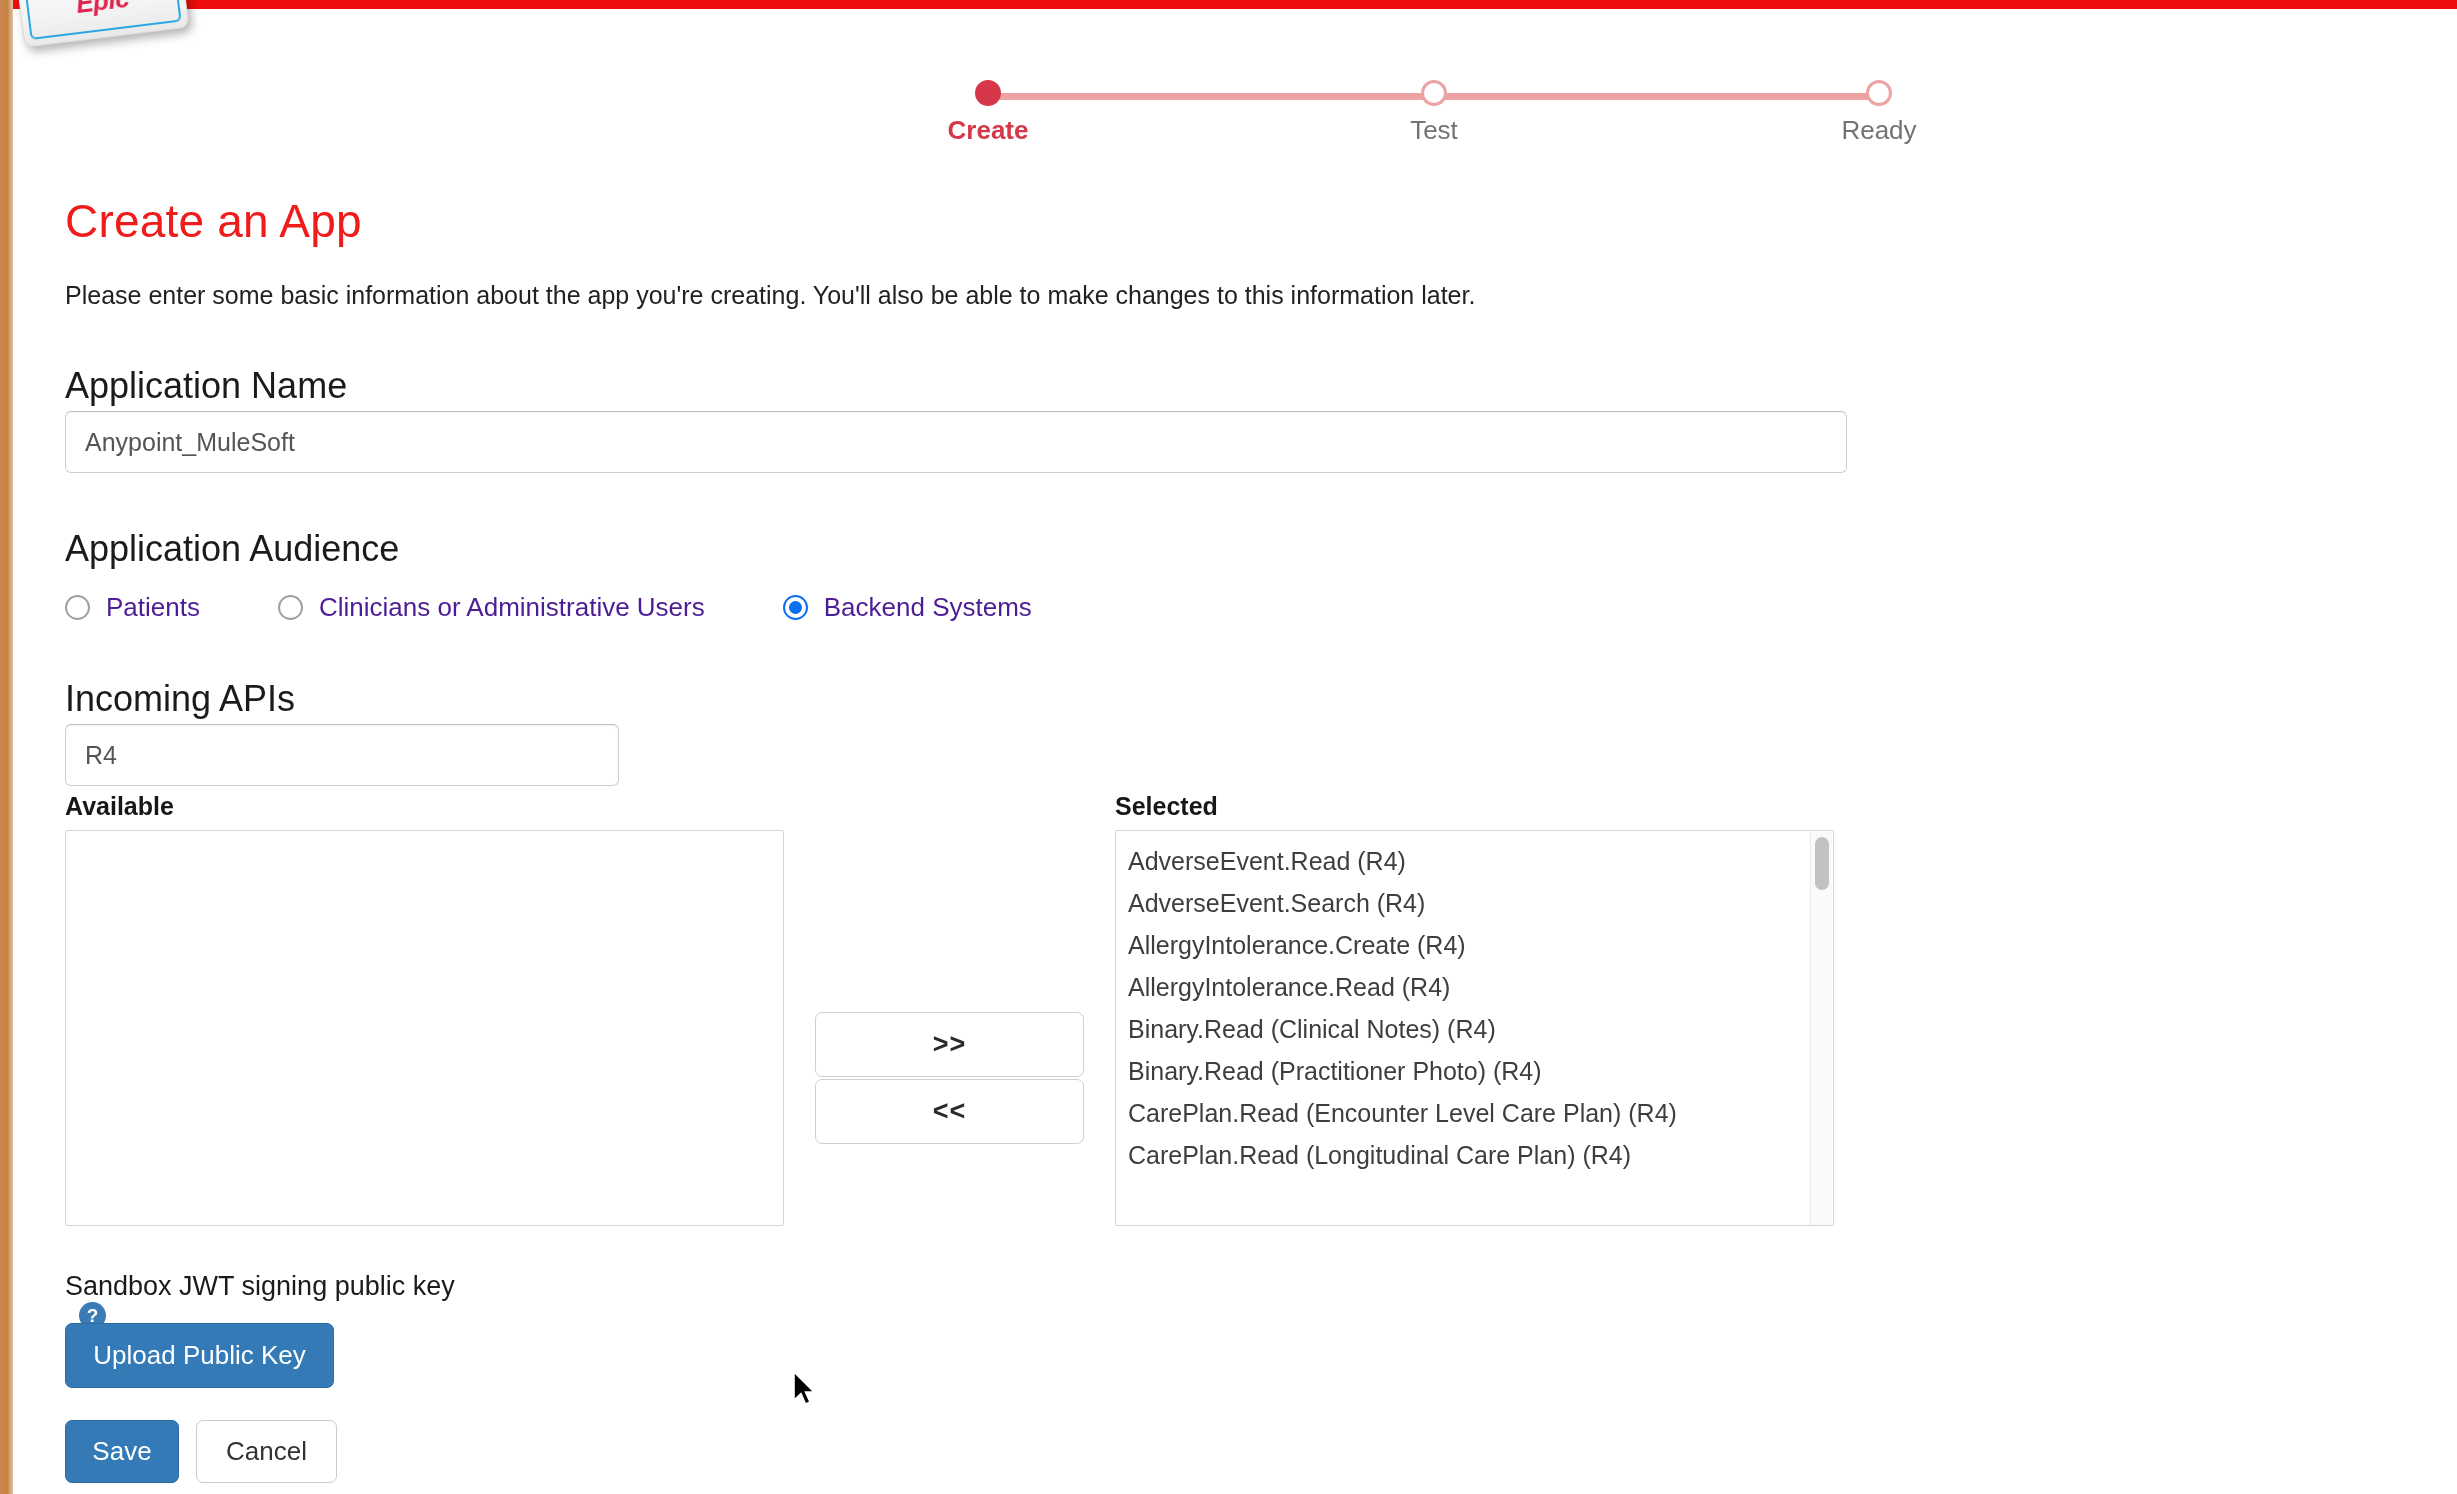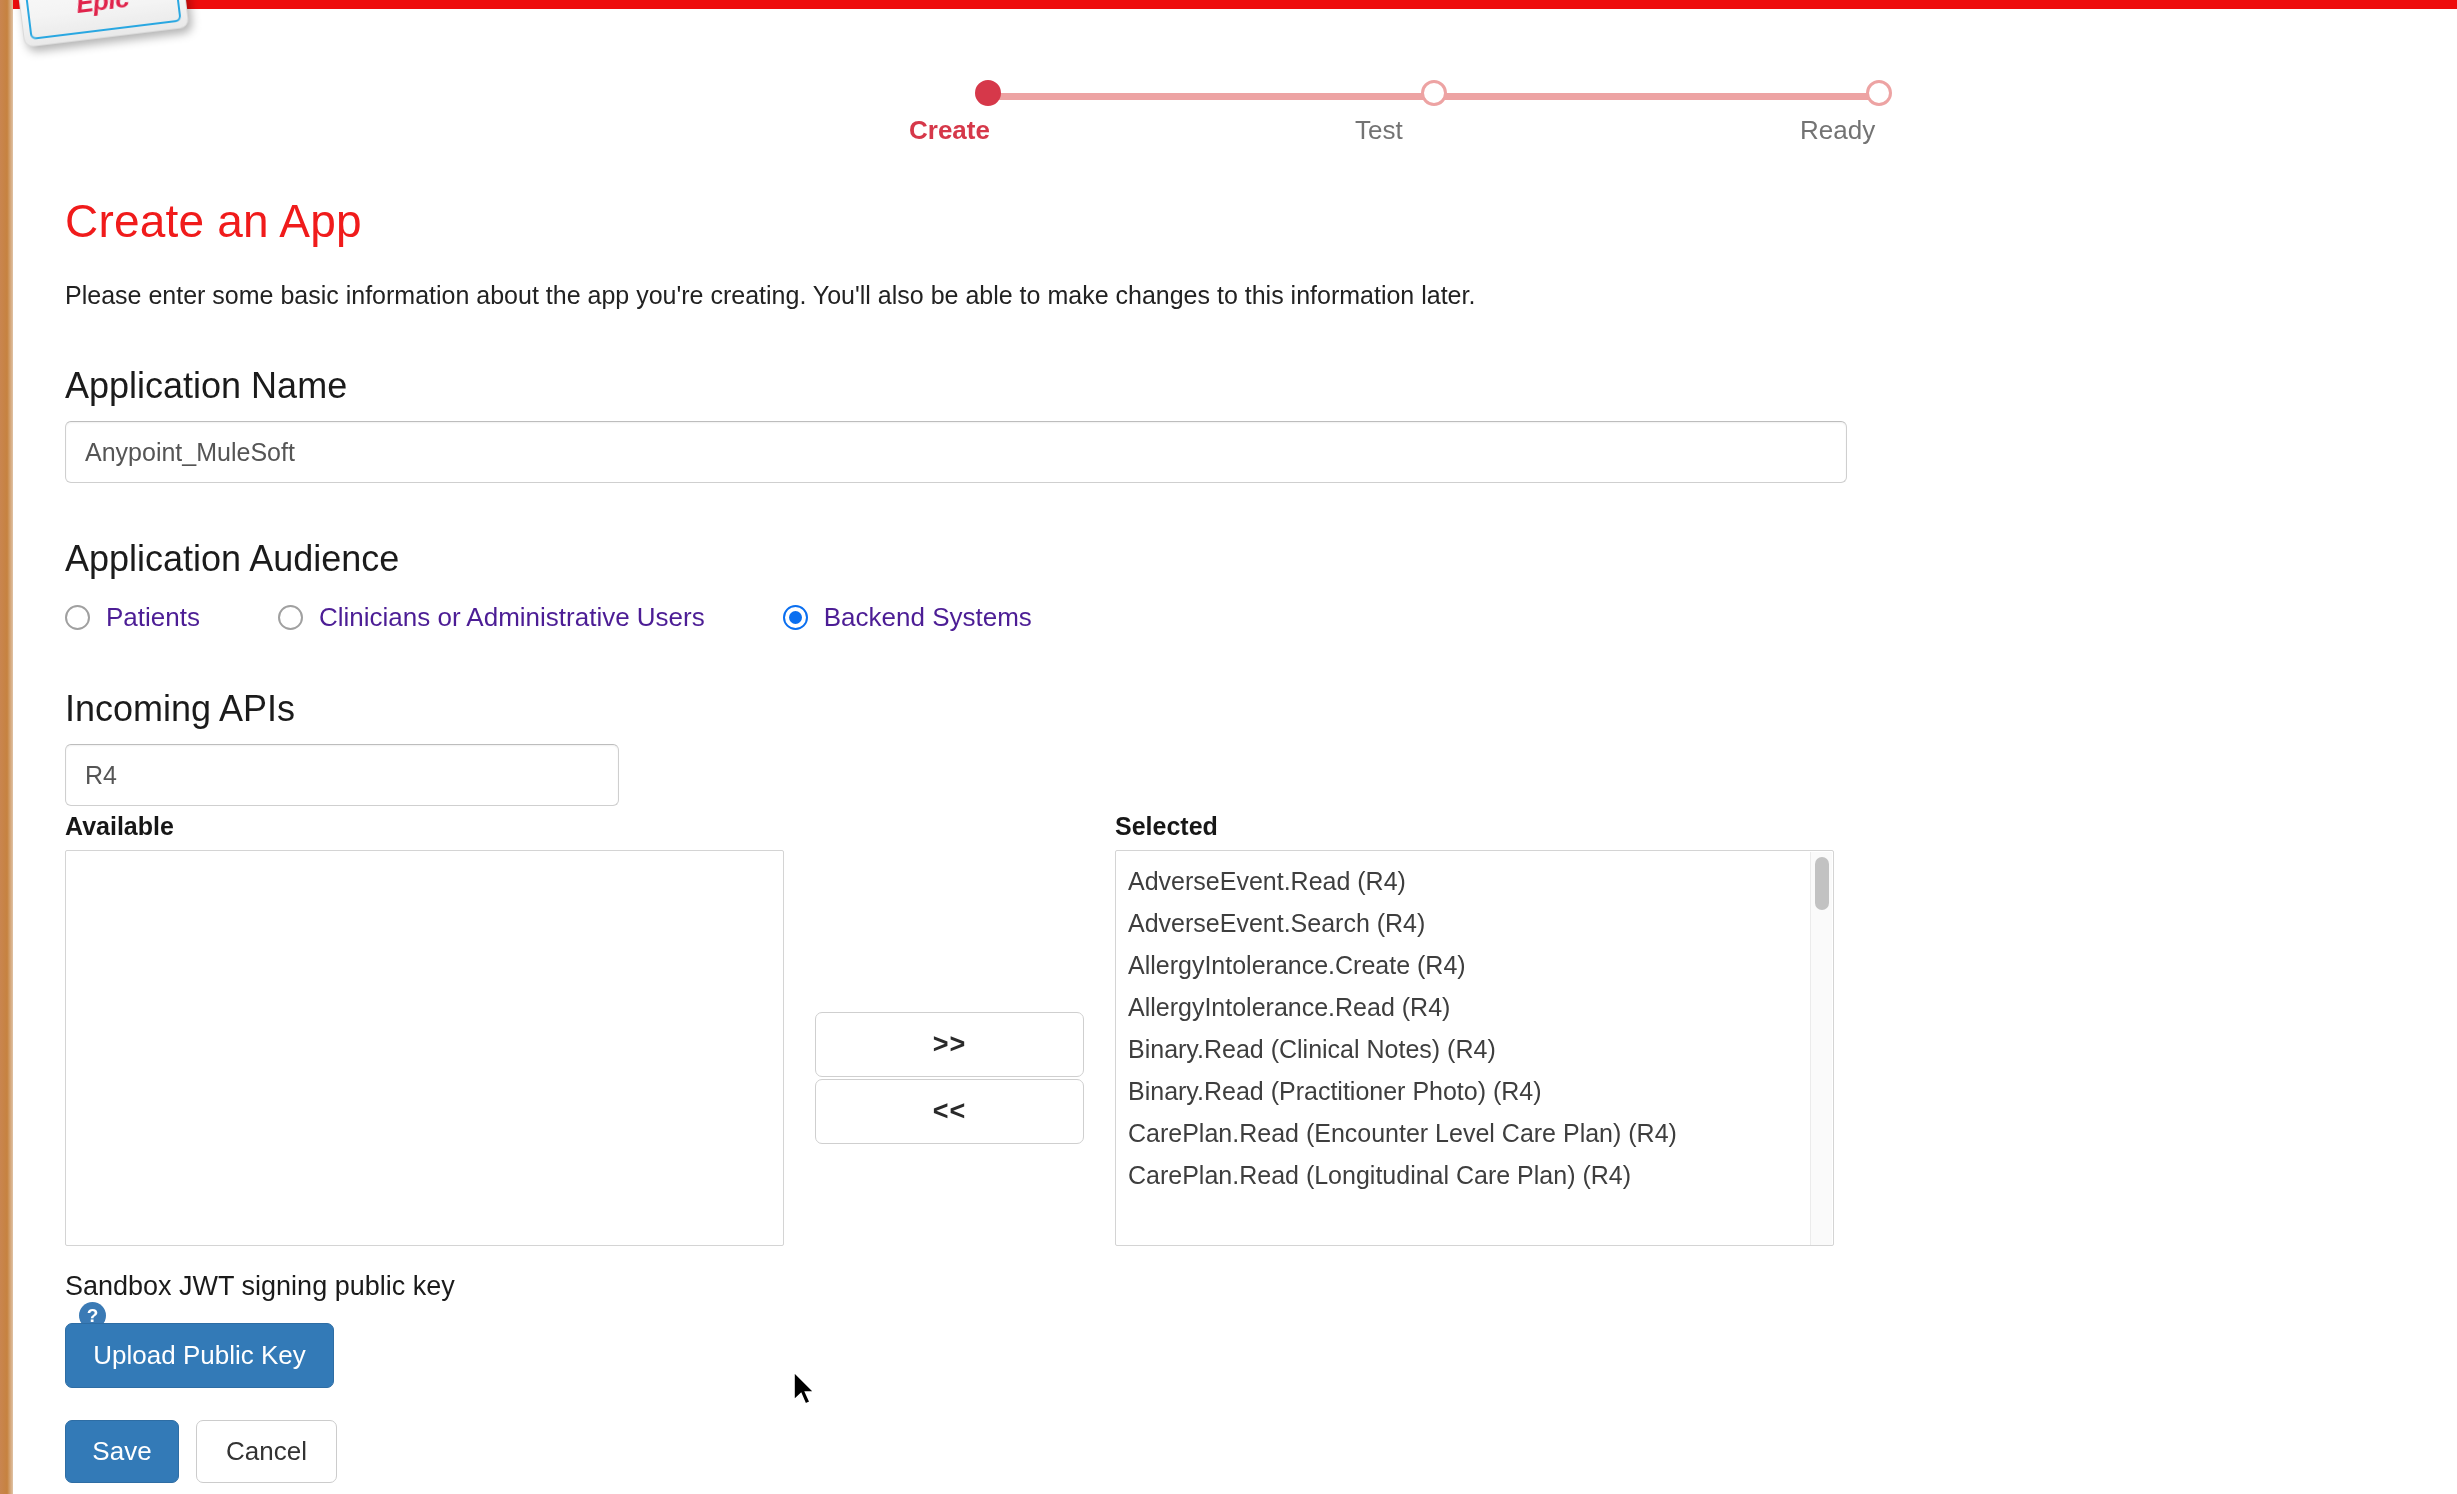--- a/index.html
+++ b/index.html
@@ -78,21 +78,21 @@
     left: 57px; top: 20px;
     width: 891px; height: 7px;
     background: #eda3a3;
     border-radius: 4px;
   }
   .step {
     position: absolute;
     top: 0;
     width: 158px;
     margin-left: -79px;
-    text-align: left;
+    text-align: center;
   }
   .step-dot {
     width: 26px; height: 26px;
     border-radius: 50%;
     margin: 7px auto 0 auto;
     box-sizing: border-box;
     position: relative;
     z-index: 2;
   }
   .step-dot.done {
@@ -132,21 +132,21 @@
     color: #222222;
   }
 
   .field-label {
     margin-top: 55px;
     font-size: 36px;
     color: #1b1b1b;
   }
 
   .text-input {
-    margin-top: 14px;
+    margin-top: 4px;
     height: 62px;
     background: #ffffff;
     border: 1px solid #cfcfcf;
     border-top-color: #bdbdbd;
     border-radius: 6px;
     box-shadow: inset 0 1px 2px rgba(0,0,0,0.06);
     font-size: 25px;
     color: #555555;
     padding: 0 19px;
     line-height: 60px;

